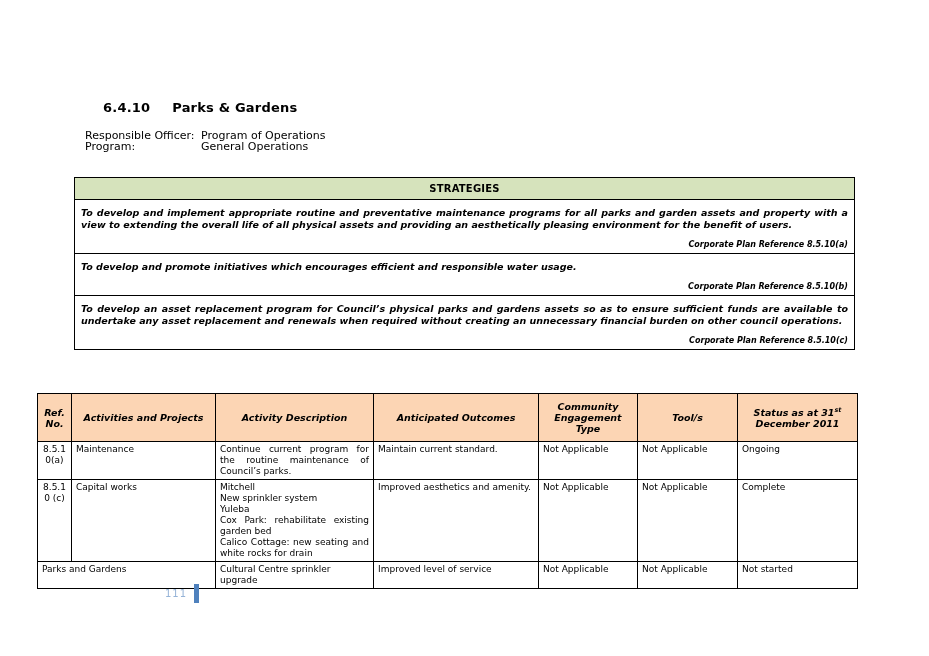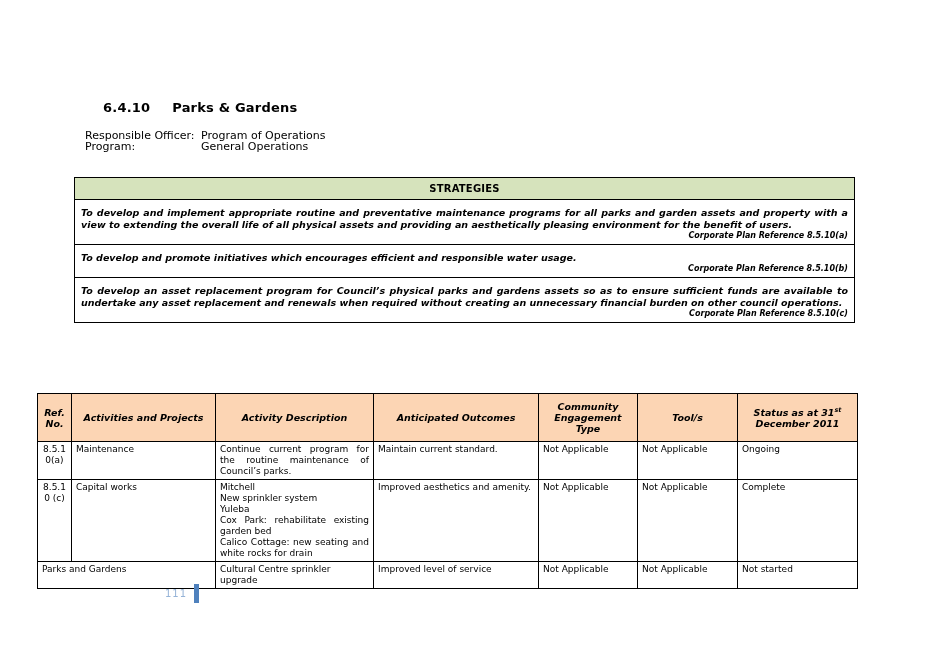--- a/index.html
+++ b/index.html
@@ -57,20 +57,21 @@
     font-weight: bold;
     font-style: italic;
     text-align: justify;
     line-height: 12px;
   }
   .strategy-ref {
     font-size: 8px;
     font-weight: bold;
     font-style: italic;
     text-align: right;
+    margin-top: 9px;
   }
   
   .activities {
     position: absolute;
     left: 37px;
     top: 393px;
     width: 820px;
     table-layout: fixed;
   }
   .activities th {

